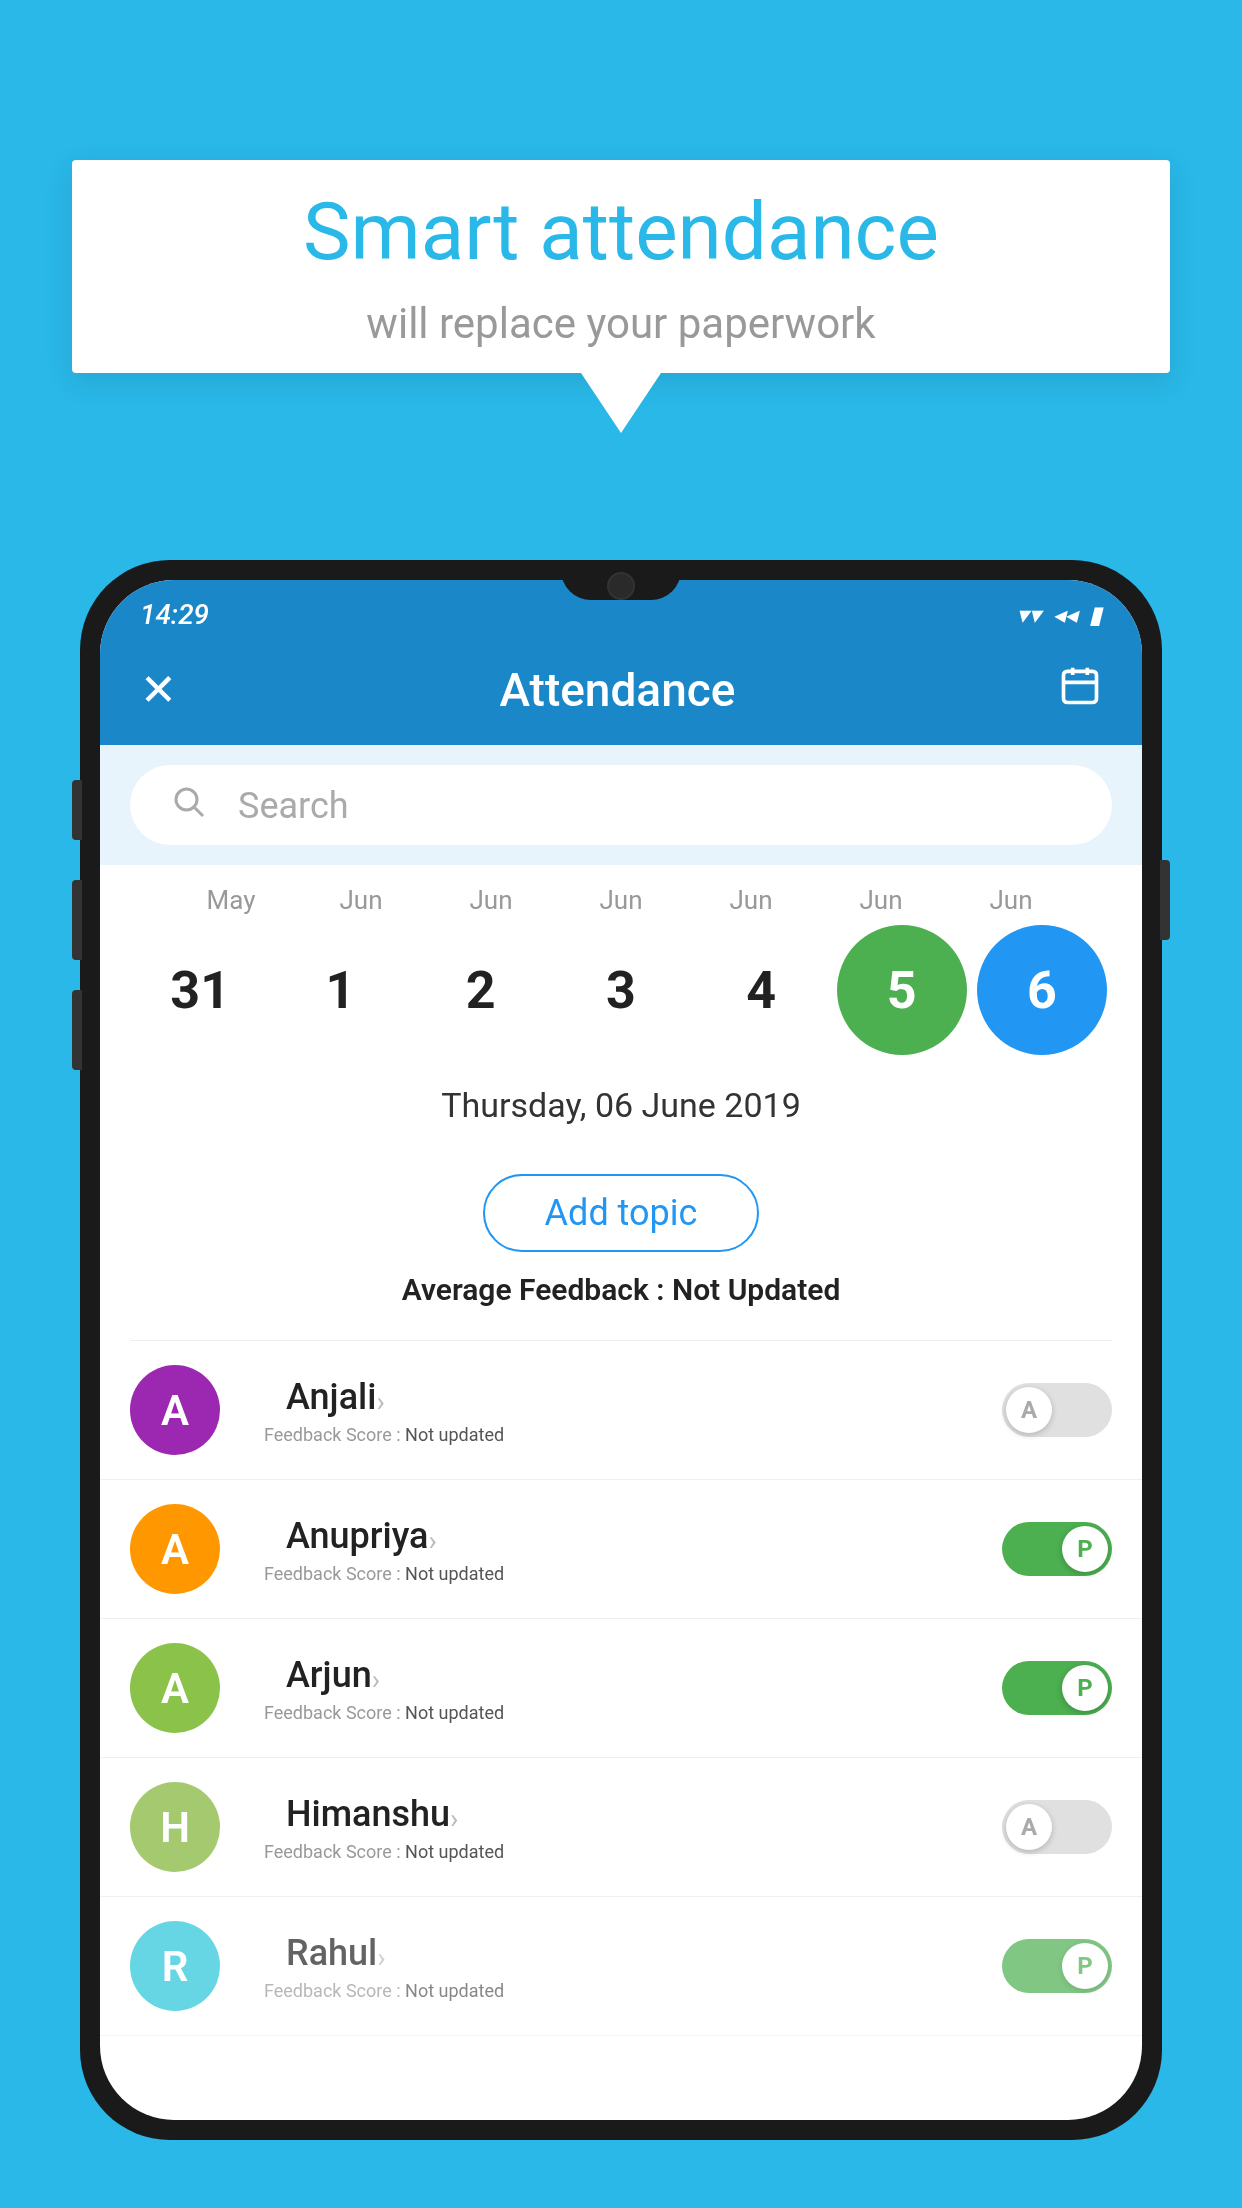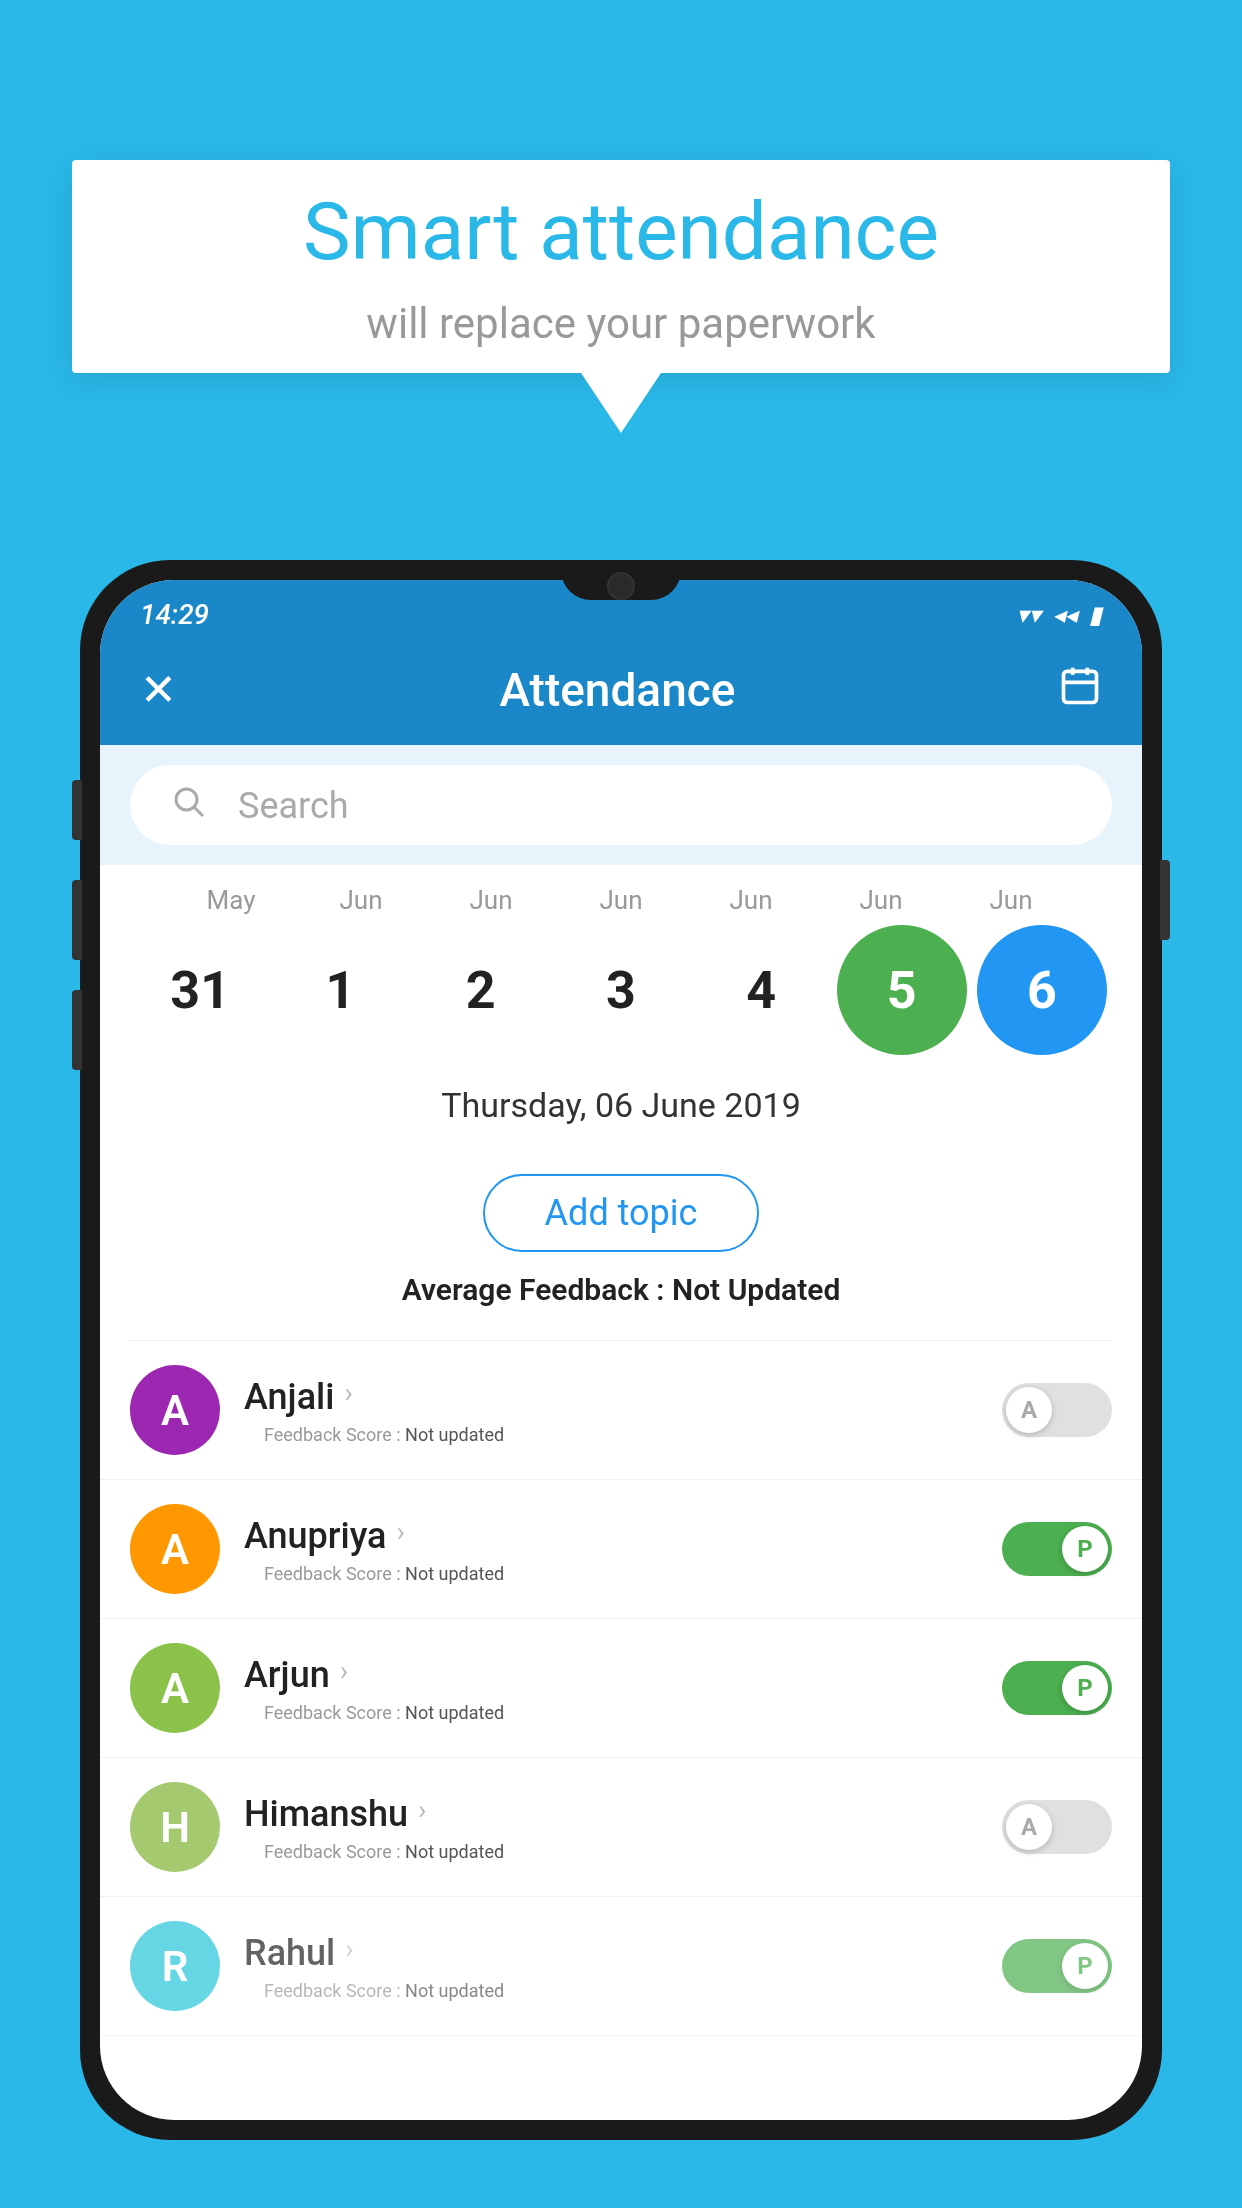--- a/index.html
+++ b/index.html
@@ -303,22 +303,22 @@
       flex-shrink: 0;
     }
 
     .student-info {
       flex: 1;
       margin-left: 24px;
     }
 
     .student-name-row {
       display: flex;
-      align-items: flex-start;
-      gap: 10px;
+      align-items: flex-end;
+      margin-left: 42px;
     }
 
     .student-name {
       font-size: 36px;
       color: #222;
       font-weight: 500;
     }
 
     .chevron {
       color: #bbb;

